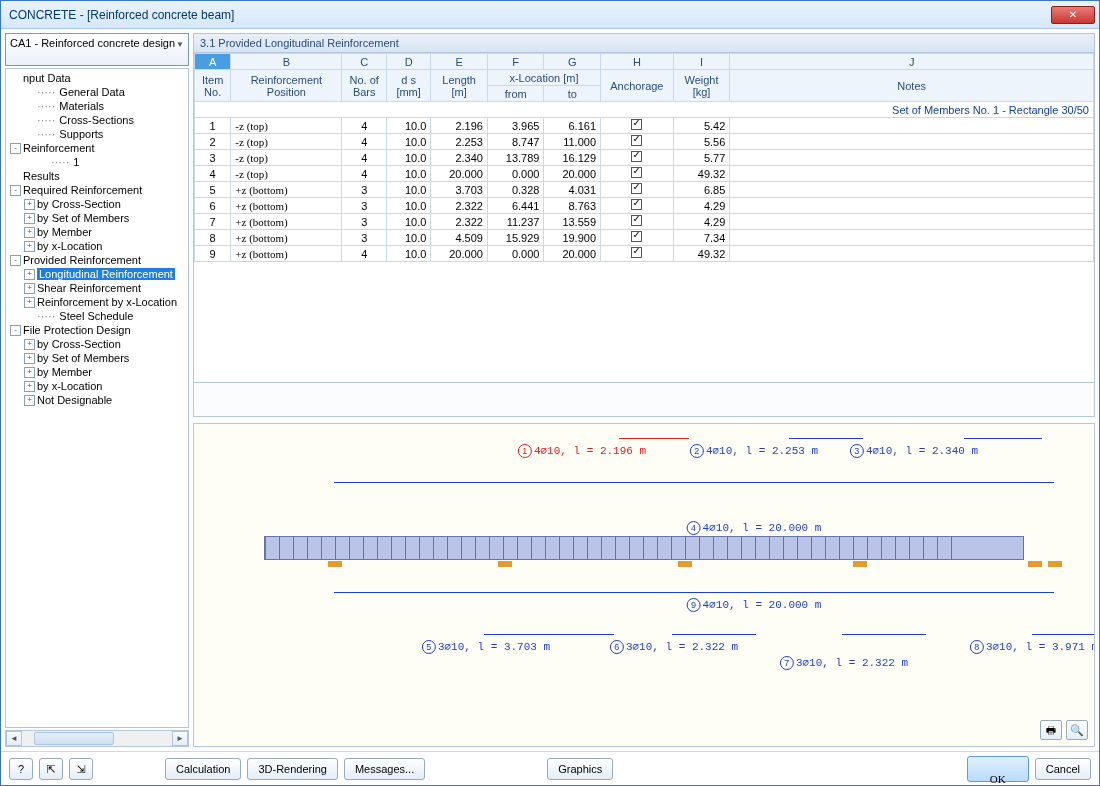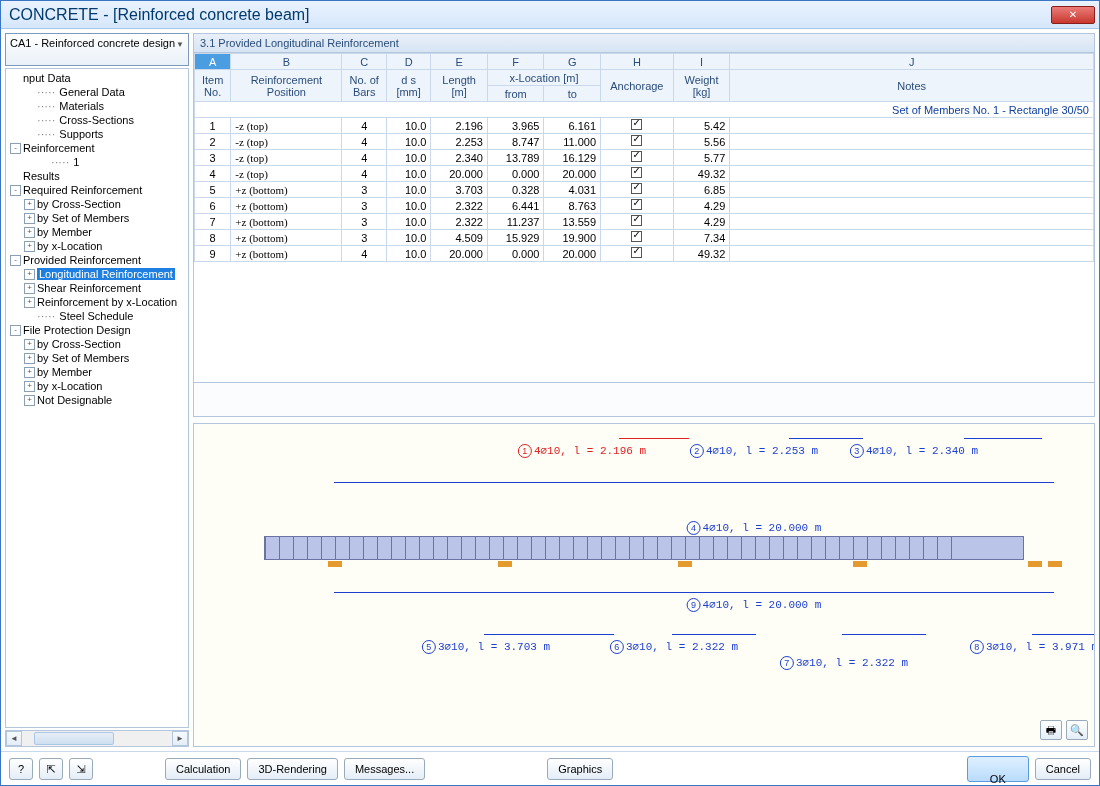--- a/index.html
+++ b/index.html
@@ -1,19 +1,19 @@
 <!DOCTYPE html>
 <html><head>
 <meta charset="utf-8">
 <style>
 * { box-sizing: border-box; font-family: "Segoe UI", Tahoma, sans-serif; font-size: 11px; }
 body { margin: 0; background: #fff; }
 .window { width: 1100px; height: 786px; border: 1px solid #3a76c4; background: #fff; display: flex; flex-direction: column; }
 .titlebar { height: 28px; background: linear-gradient(#eaf3ff,#d6e7fb); display: flex; align-items: center; padding: 0 4px; border-bottom: 1px solid #a9c7e8; }
-.titlebar .title { flex: 1; color: #003a6e; font-size: 16px; padding-left: 4px; }
+.titlebar .title { flex: 1; color: #003a6e; font-size: 12px; padding-left: 4px; }
 .close-btn { width: 44px; height: 18px; background: linear-gradient(#eb7d79,#c7382f); border: 1px solid #8a1e18; border-radius: 2px; color: #fff; text-align: center; line-height: 16px; font-size: 10px; }
 .menubar { height: 22px; background: linear-gradient(#f6fafd,#e4edf7); border-bottom: 1px solid #c9d8ea; display: flex; align-items: center; padding: 0 6px; gap: 14px; }
 .menubar span { color: #15428b; cursor: default; }
 .content { flex: 1; display: flex; padding: 4px; gap: 4px; min-height: 0; }
 .left-col { width: 184px; display: flex; flex-direction: column; }
 .combo { height: 33px; border: 1px solid #7a9ac0; background: linear-gradient(#fff,#e9f0f8); padding: 0 4px; line-height: 18px; position: relative; }
 .combo::after { content: "▼"; position: absolute; right: 4px; top: 2px; font-size: 8px; color: #555; }
 .tree { flex: 1; border: 1px solid #b4c6dd; margin-top: 2px; background: #fff; overflow: hidden; padding: 2px 0; }
 .tree-row { padding: 1px 2px 1px 4px; white-space: nowrap; color: #000; cursor: default; display: flex; align-items: center; }
 .tree-row .exp { width: 11px; height: 11px; border: 1px solid #8ca0b3; font-size: 8px; line-height: 8px; text-align: center; margin-right: 2px; background: #fff; color: #555; }
@@ -49,21 +49,21 @@
 .diag-label.red { color: #d22; }
 .diag-circle { display: inline-block; width: 14px; height: 14px; border: 1px solid currentColor; border-radius: 50%; text-align: center; line-height: 12px; font-size: 9px; margin-right: 2px; }
 .beam { position: absolute; left: 70px; right: 70px; top: 112px; height: 24px; background: #b9c4e8; border: 1px solid #6a74a0; }
 .beam-seg { position: absolute; top: 0; bottom: 0; width: 1px; background: #6a74a0; }
 .support { position: absolute; bottom: -8px; width: 14px; height: 6px; background: #e59a2e; }
 .diag-tools { position: absolute; right: 6px; bottom: 6px; display: flex; gap: 4px; }
 .tool-btn { width: 22px; height: 20px; border: 1px solid #9ab; background: linear-gradient(#fff,#e4edf7); border-radius: 2px; text-align: center; line-height: 18px; font-size: 11px; }
 .footer { height: 34px; display: flex; align-items: center; padding: 0 8px; gap: 6px; border-top: 1px solid #c9d8ea; }
 .btn { height: 22px; padding: 0 10px; border: 1px solid #9ab; background: linear-gradient(#fff,#e4edf7); border-radius: 3px; line-height: 20px; cursor: default; }
 .btn.icon { width: 24px; padding: 0; text-align: center; }
-.btn.primary { background: linear-gradient(#dff0ff,#b9dbfb); border-color: #5a9dde; padding: 12px 22px; }
+.btn.primary { background: linear-gradient(#dff0ff,#b9dbfb); border-color: #5a9dde; padding: 12px 22px; font-family: Liberation Serif, serif; }
 .footer .spacer { flex: 1; }
 .grid-blank { height: 120px; }
 </style>
 </head>
 <body>
 
 <div class="window">
   <div class="titlebar">
     <span class="title">CONCRETE - [Reinforced concrete beam]</span>
     <div class="close-btn">✕</div>

